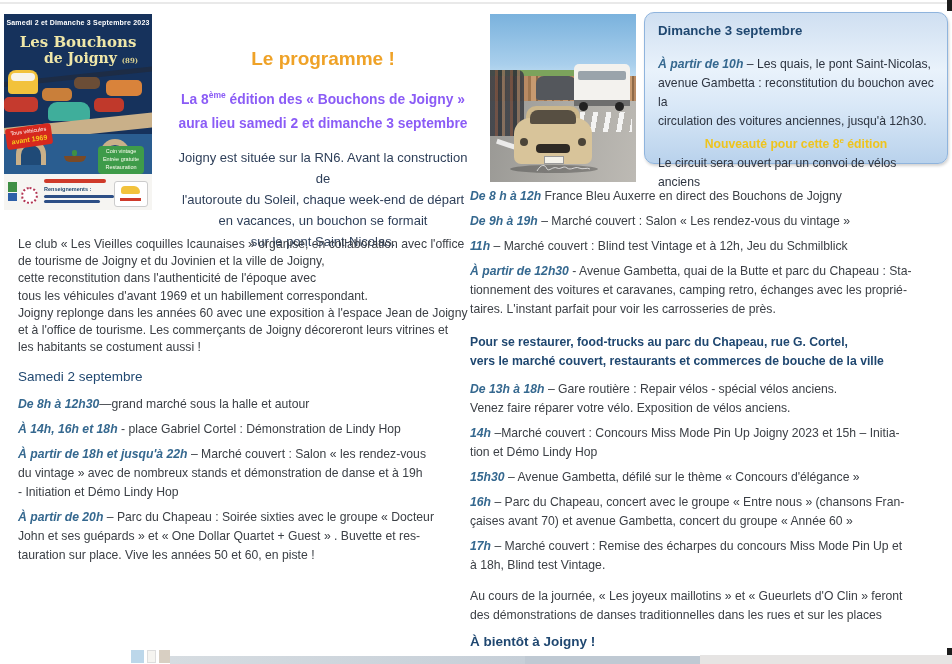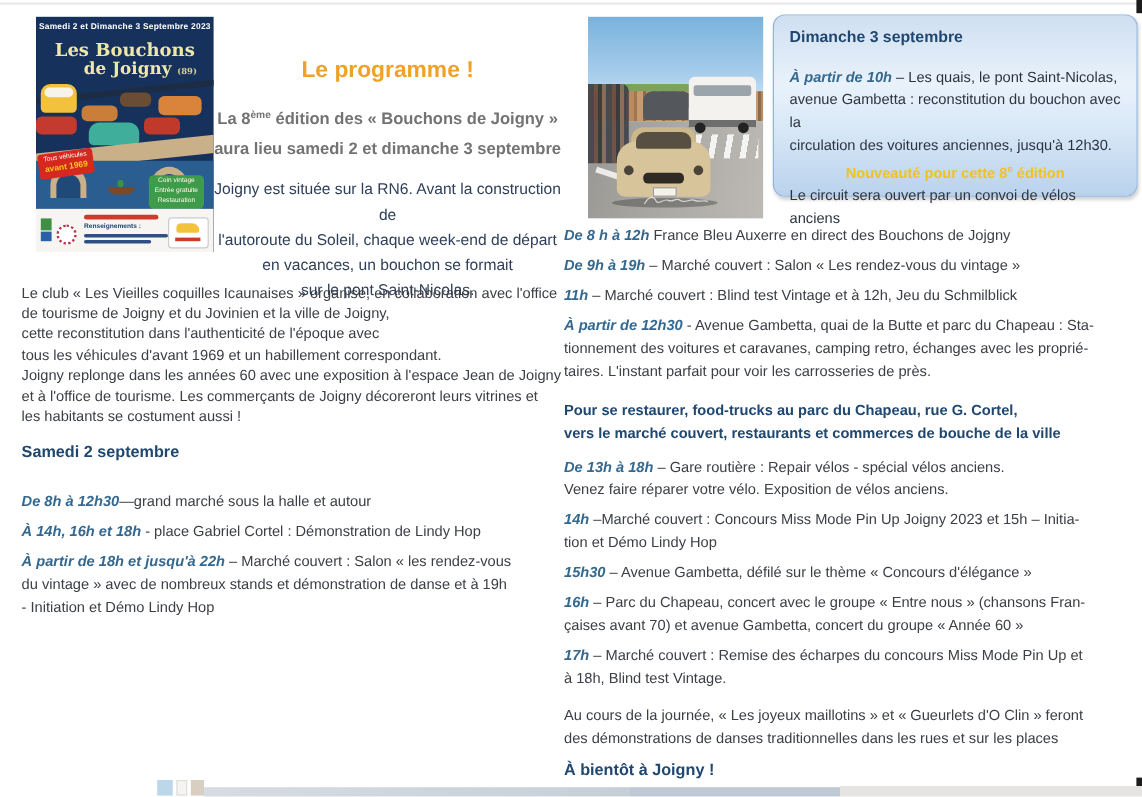--- a/index.html
+++ b/index.html
@@ -4,21 +4,21 @@
 <style>
   html,body{margin:0;padding:0;background:#ffffff;}
   .page{position:relative;width:952px;height:664px;background:#ffffff;overflow:hidden;
         font-family:"Liberation Sans",sans-serif;color:#3c4046;}
   .top-hairline{position:absolute;top:2px;left:0;width:100%;height:2px;background:#e9e9e9;}
   .tick{position:absolute;background:#1c1c1c;}
   .tick.tr{right:0;top:0;width:5px;height:11px;}
   .tick.br{right:0;top:648px;width:5px;height:9px;}
 
   
-  .poster{position:absolute;left:30px;top:14px;width:148px;height:196px;background:#16325c;overflow:hidden;}
+  .poster{position:absolute;left:4px;top:14px;width:148px;height:196px;background:#16325c;overflow:hidden;}
   .poster .date{color:#fff;font-size:7px;font-weight:bold;text-align:center;padding-top:5px;letter-spacing:.2px;}
   .poster .t1{color:#efe7a8;font-family:"DejaVu Serif",serif;font-weight:bold;font-size:15px;text-align:center;margin-top:7px;}
   .poster .t2{color:#efe7a8;font-family:"DejaVu Serif",serif;font-weight:bold;font-size:14px;text-align:center;margin-top:-1px;padding-left:26px;}
   .poster .t2 .suf{font-size:7px;color:#d8cf90;}
   .art{position:absolute;top:56px;left:0;right:0;height:104px;}
   .rail{position:absolute;top:4px;left:-4px;width:160px;height:5px;background:#1d2c45;transform:rotate(-6deg);}
   .car{position:absolute;border-radius:5px;}
   .c1{left:4px;top:0px;width:30px;height:24px;background:#f2c23c;border-radius:8px 8px 4px 4px;}
   .c1:before{content:"";position:absolute;left:3px;top:3px;right:3px;height:8px;background:#f7f3ea;border-radius:4px;}
   .c2{left:0px;top:27px;width:34px;height:15px;background:#c53a2e;}
@@ -48,26 +48,26 @@
   .pf-txt{position:absolute;left:40px;top:12px;color:#1f4770;font-size:5.5px;font-weight:bold;}
   .nbar1{position:absolute;left:40px;top:21px;width:70px;height:3px;background:#2d4f86;border-radius:2px;}
   .nbar2{position:absolute;left:40px;top:26px;width:56px;height:3px;background:#2d4f86;border-radius:2px;}
   .pcard{position:absolute;right:4px;top:7px;width:32px;height:24px;background:#fff;border:1px solid #ccc;border-radius:3px;}
   .pcard:before{content:"";position:absolute;left:6px;top:4px;width:19px;height:8px;background:#f2c23c;border-radius:4px 6px 2px 2px;}
   .pcard:after{content:"";position:absolute;left:5px;top:16px;width:21px;height:3px;background:#cf3a2a;}
 
   
   .left-head{position:absolute;left:172px;top:48px;width:302px;text-align:center;}
   .program-title{color:#efa227;font-size:19px;font-weight:bold;}
-  .edition{color:#737373;font-weight:bold;font-size:13.8px;line-height:24px;margin-top:13px;white-space:nowrap;}
+  .edition{color:#8b5cf6;font-weight:bold;font-size:13.8px;line-height:24px;margin-top:13px;white-space:nowrap;}
   .edition sup{font-size:8.5px;}
   .intro{color:#2e3f59;font-size:13px;line-height:21px;margin-top:11px;white-space:pre-line;}
   .left-flow{position:absolute;left:18px;top:236px;width:456px;font-size:12.2px;}
   .club{line-height:17.2px;white-space:pre-line;color:#3c4046;}
-  .sat-heading{color:#1f4770;font-weight:bold;font-size:13.5px;margin:13px 0 25px;}
+  .sat-heading{color:#1f4770;font-weight:normal;font-size:13.5px;margin:13px 0 11px;}
   .item{margin-bottom:6px;line-height:19px;white-space:pre-line;}
   .time{color:#35688f;font-weight:bold;font-style:italic;}
 
   
   .photo{position:absolute;left:490px;top:14px;width:146px;height:168px;overflow:hidden;
          background:linear-gradient(#7ab2dd 0%,#a9cfec 30%,#d5eaf7 45%,#cbe4f3 50%);}
   .hill{position:absolute;top:56px;left:0;width:70%;height:7px;background:#7ca35c;border-radius:0 4px 0 0;}
   .town{position:absolute;top:62px;left:0;right:0;height:25px;
         background:repeating-linear-gradient(90deg,#b98a63 0 6px,#a0764f 6px 9px,#c79a70 9px 14px,#8f6a48 14px 16px);}
   .road{position:absolute;top:87px;left:0;right:0;bottom:0;background:linear-gradient(100deg,#999894 0%,#aeacA7 55%,#bdbab4 100%);}
@@ -183,20 +183,23 @@
 tous les véhicules d'avant 1969 et un habillement correspondant.
 Joigny replonge dans les années 60 avec une exposition à l'espace Jean de Joigny
 et à l'office de tourisme.  Les commerçants de Joigny  décoreront leurs vitrines et
 les habitants se costument  aussi !</div>
     <div class="sat-heading">Samedi 2 septembre</div>
     <div class="item"><span class="time">De 8h à 12h30</span><span>—grand marché sous la halle et autour</span></div>
     <div class="item"><span class="time">À 14h, 16h et 18h</span><span> - place Gabriel Cortel : Démonstration de Lindy Hop</span></div>
     <div class="item"><span class="time">À partir de 18h et jusqu'à 22h</span><span> – Marché couvert : Salon « les rendez-vous
 du vintage » avec de nombreux stands et démonstration de danse et à 19h
 - Initiation et Démo Lindy Hop</span></div>
+    <div class="item"><span class="time">À partir de 20h</span><span> – Parc du Chapeau : Soirée sixties avec le groupe « Docteur
+John et ses guépards » et  « One Dollar Quartet + Guest » . Buvette et res-
+tauration sur place. Vive les années 50 et 60, en piste !</span></div>
   </div>
 
   <div class="photo">
     <div class="hill"></div>
     <div class="town"></div>
     <div class="road"></div>
     <div class="zebra"></div>
     <div class="lane"></div>
     <div class="crowd"></div>
     <div class="sedan"></div>

